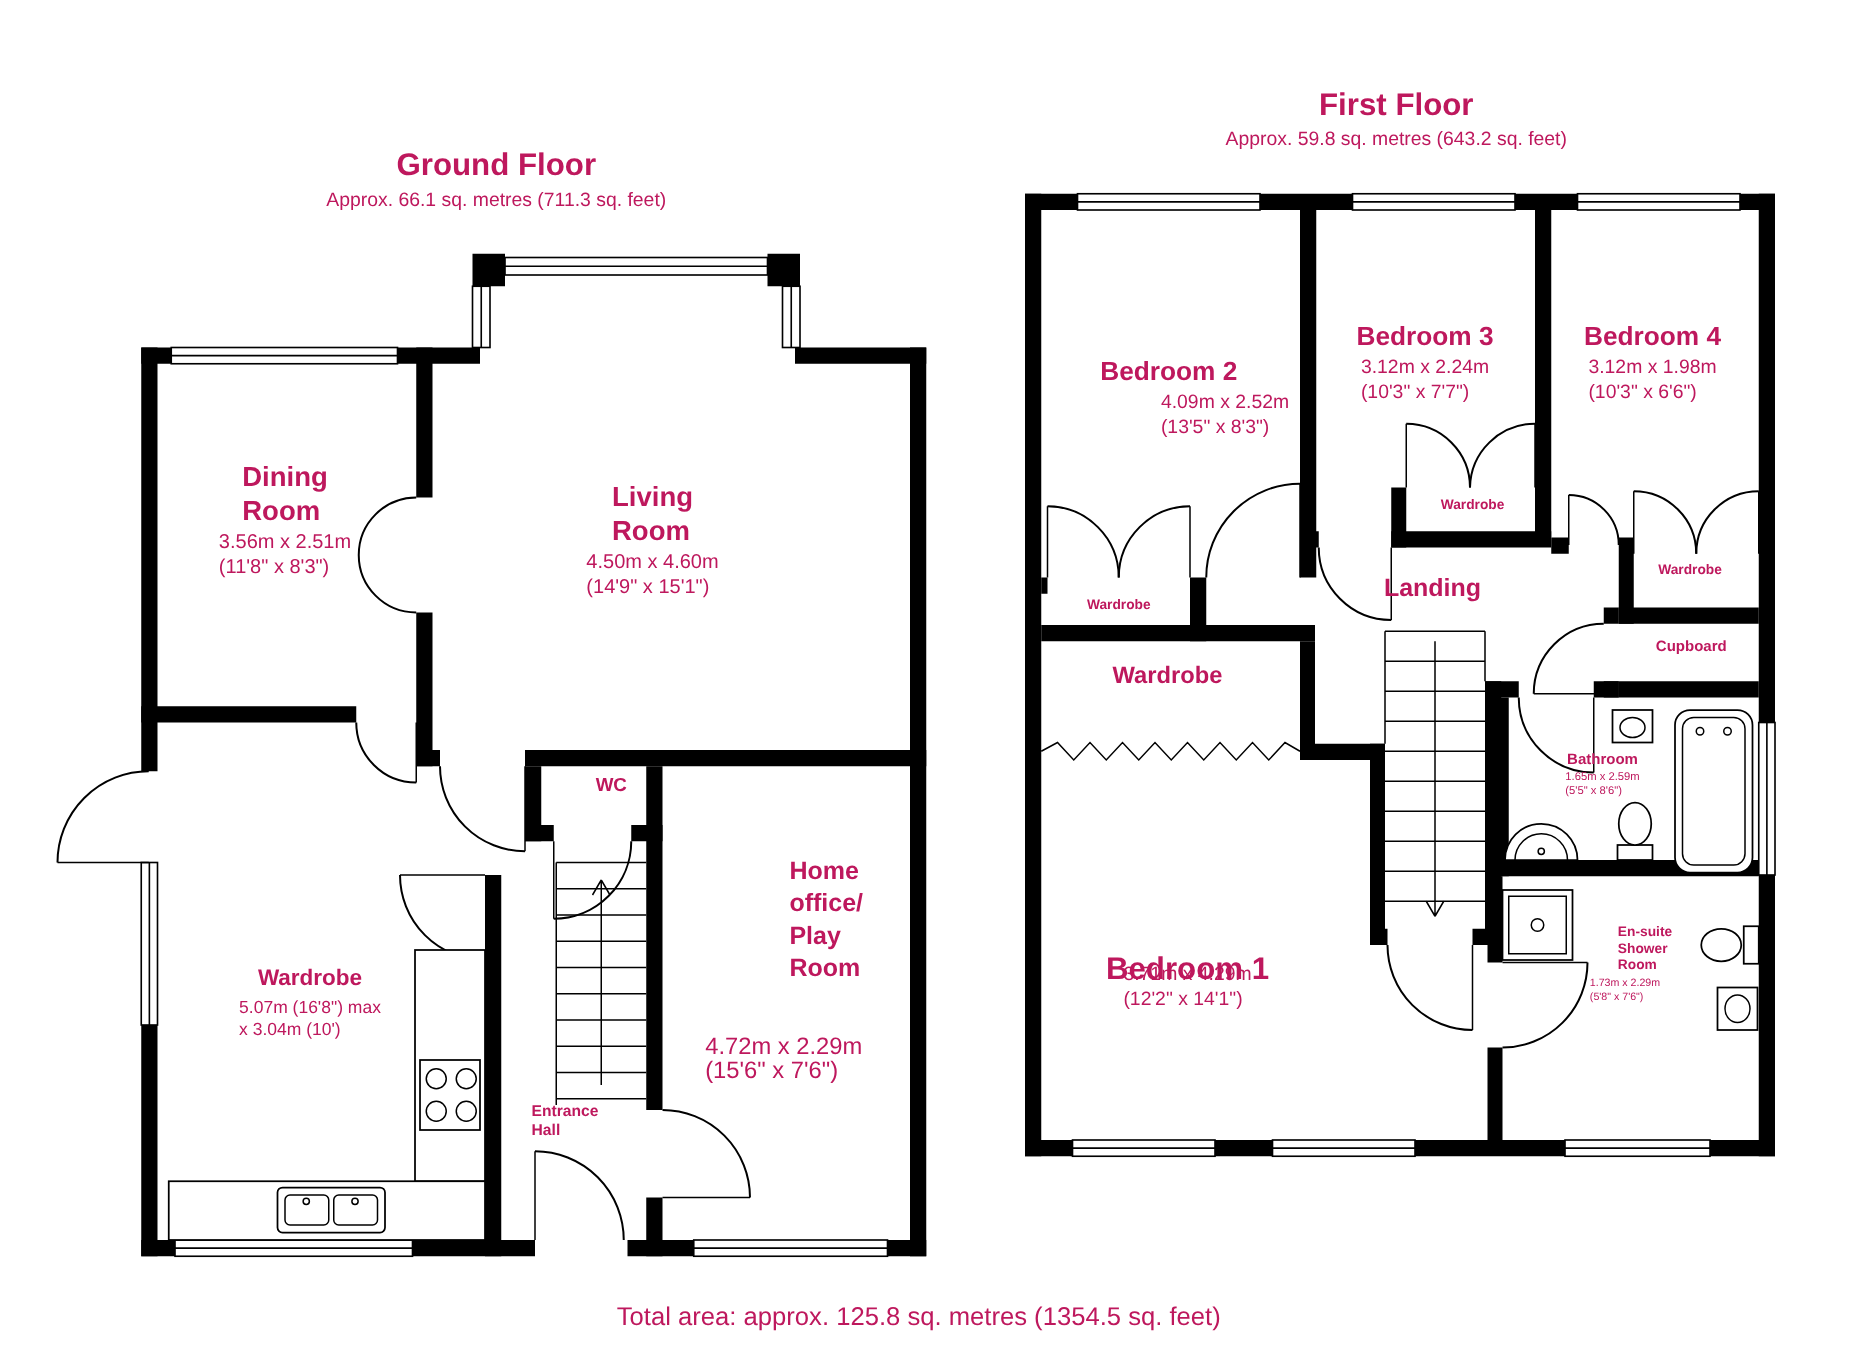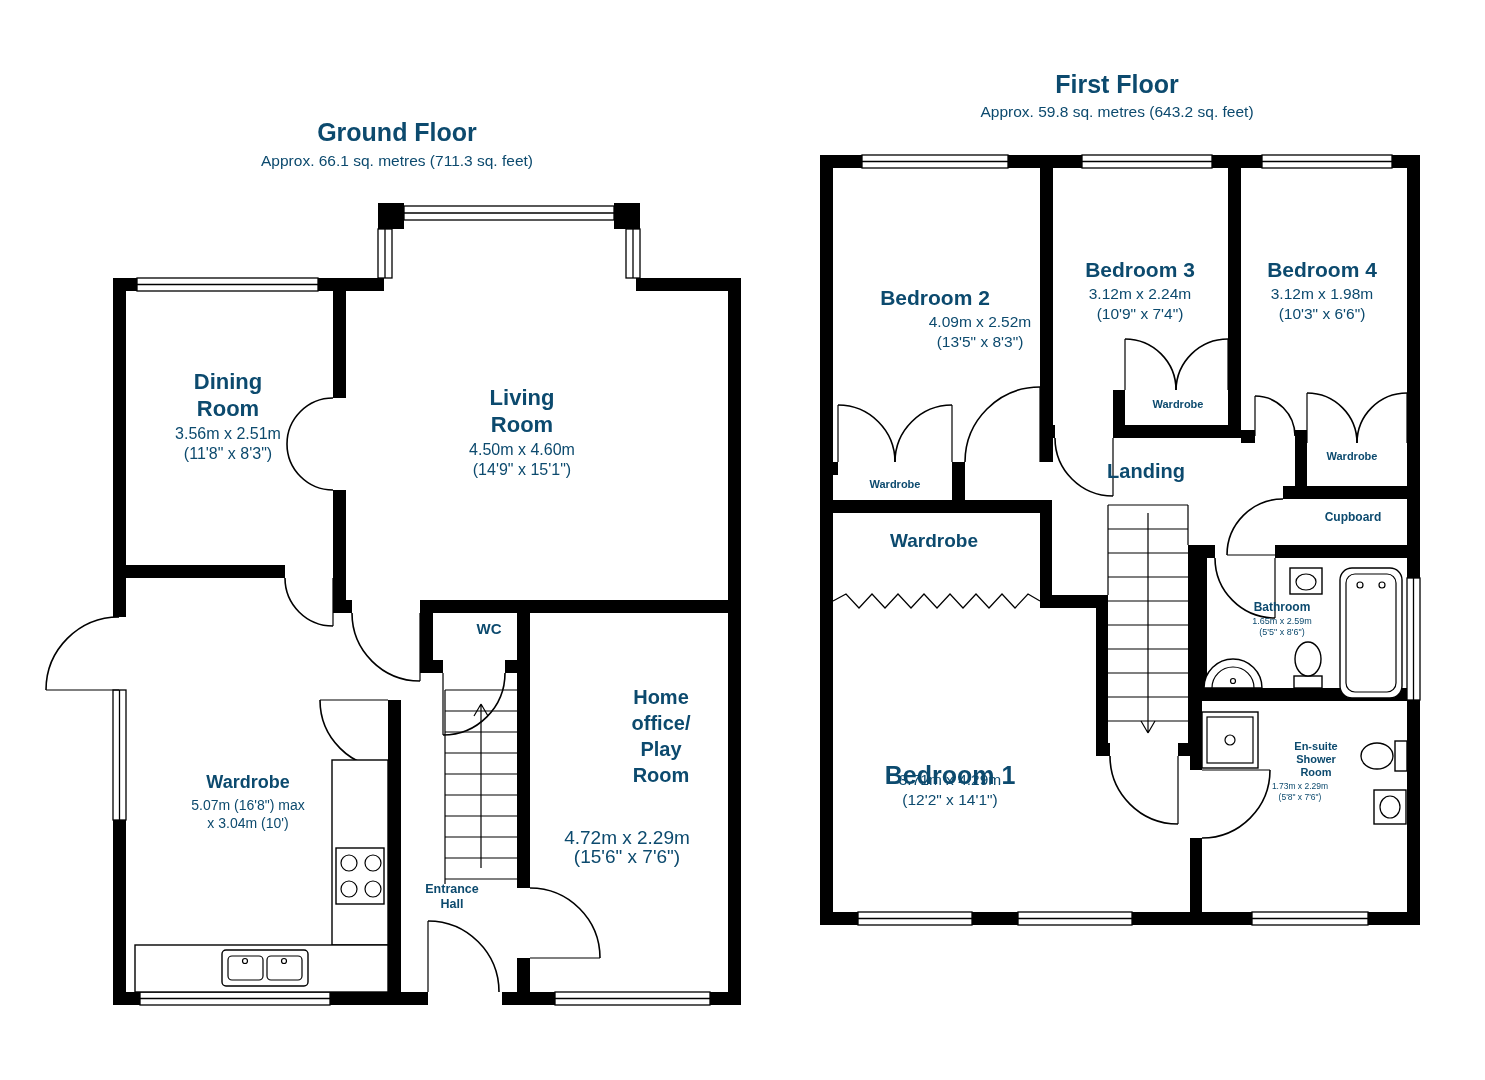--- a/index.html
+++ b/index.html
@@ -2,22 +2,22 @@
 <html><head>
 <meta charset="utf-8">
 <style>
   html,body { margin:0; padding:0; background:#fff; }
   #canvas {
     position:relative; width:1485px; height:1080px; background:#ffffff;
     font-family:"Liberation Sans", sans-serif; overflow:hidden; color:#111;
   }
   #plan-svg { position:absolute; left:0; top:0; }
   .lbl {
-    position:absolute; transform:translateX(-50%); text-align:center;
-    white-space:pre-line; font-weight:700; color:#0c4a6e;
+    position:absolute; transform:translateX(-50%); 
+    white-space:pre-line; font-weight:700; color:#be185d;
   }
   .dims { font-weight:400; }
   
   .wall { fill:#000; stroke:none; }
   .win  { fill:#fff; stroke:#000; stroke-width:1.3; }
   .wl   { stroke:#000; stroke-width:1.3; }
   .door { fill:none; stroke:#000; stroke-width:1.6; }
   .fx   { fill:#fff; stroke:#000; stroke-width:1.4; }
   .tn   { fill:none; stroke:#000; stroke-width:1.2; }
 </style>
@@ -293,21 +293,21 @@
 
   <div class="lbl" style="left:1117px; top:70px; font-size:25px;">First Floor</div>
   <div class="lbl dims" style="left:1117px; top:103px; font-size:15.5px;">Approx. 59.8 sq. metres (643.2 sq. feet)</div>
 
   <div class="lbl" style="left:935px; top:286px; font-size:21px;">Bedroom 2</div>
   <div class="lbl dims" style="left:935px; top:312px; font-size:15.5px; line-height:20px;margin-left:45px;">4.09m x 2.52m
 (13'5" x 8'3")</div>
 
   <div class="lbl" style="left:1140px; top:258px; font-size:21px;">Bedroom 3</div>
   <div class="lbl dims" style="left:1140px; top:284px; font-size:15.5px; line-height:20px;">3.12m x 2.24m
-(10'9" x 7'4")</div>
+(10'3" x 7'7")</div>
 
   <div class="lbl" style="left:1322px; top:258px; font-size:21px;">Bedroom 4</div>
   <div class="lbl dims" style="left:1322px; top:284px; font-size:15.5px; line-height:20px;">3.12m x 1.98m
 (10'3" x 6'6")</div>
 
   <div class="lbl" style="left:895px; top:478px; font-size:11px;">Wardrobe</div>
   <div class="lbl" style="left:1178px; top:398px; font-size:11px;">Wardrobe</div>
   <div class="lbl" style="left:1352px; top:450px; font-size:11px;">Wardrobe</div>
 
   <div class="lbl" style="left:1146px; top:460px; font-size:20px;">Landing</div>
@@ -323,13 +323,14 @@
   <div class="lbl" style="left:950px; top:761px; font-size:25px;">Bedroom 1</div>
   <div class="lbl dims" style="left:950px; top:770px; font-size:15.5px; line-height:20px;">3.71m x 4.29m
 (12'2" x 14'1")</div>
 
   <div class="lbl" style="left:1300px; top:740px; font-size:11px; line-height:13px;margin-left:16px;">En-suite
 Shower
 Room</div>
   <div class="lbl dims" style="left:1300px; top:781px; font-size:8.5px; line-height:10.5px;">1.73m x 2.29m
 (5'8" x 7'6")</div>
 
+  <div class="lbl dims" style="left:735px; top:1042px; font-size:20.5px;">Total area: approx. 125.8 sq. metres (1354.5 sq. feet)</div>
 </div>
 
 </body></html>

